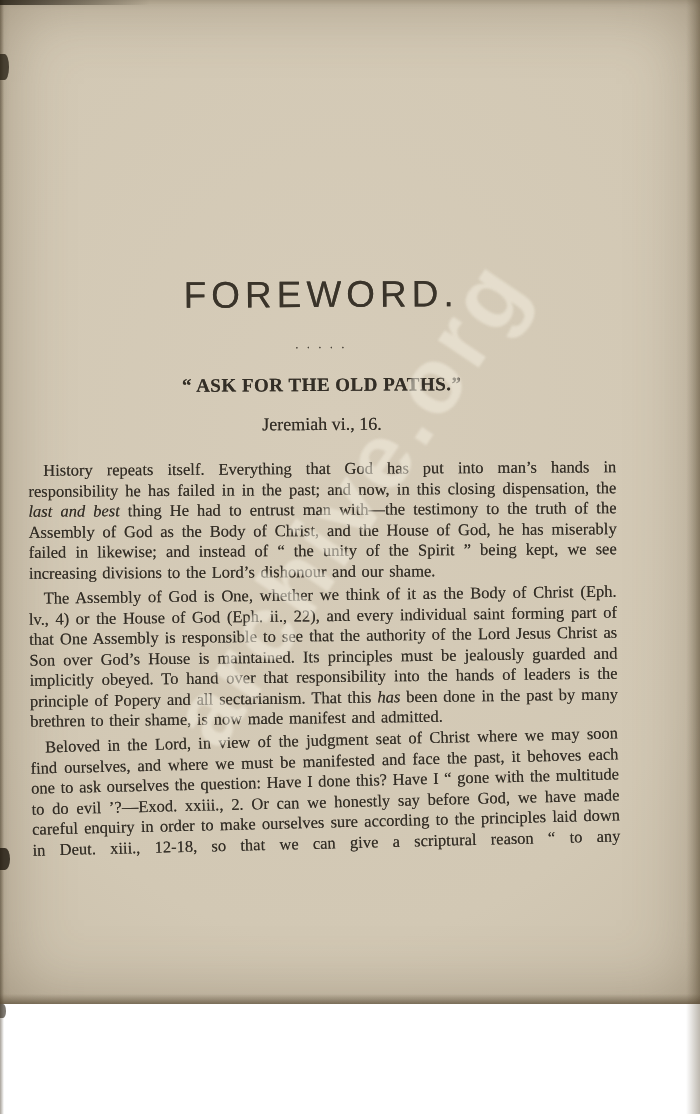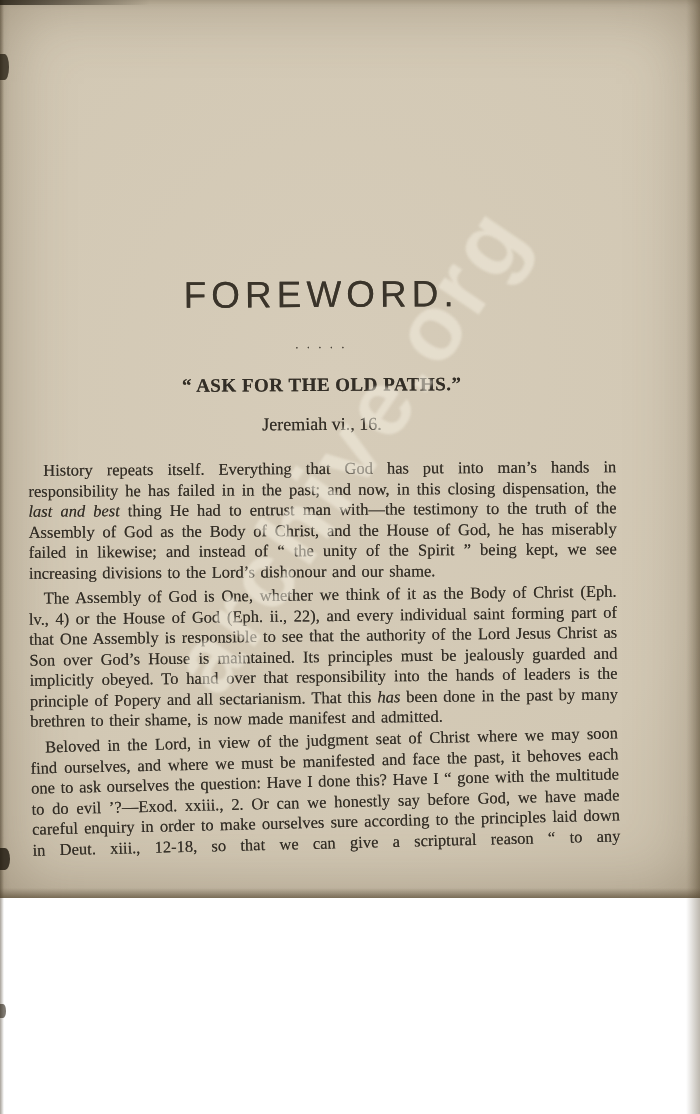--- a/index.html
+++ b/index.html
@@ -6,21 +6,21 @@
     margin: 0;
     padding: 0;
     width: 700px;
     height: 1114px;
     overflow: hidden;
     font-family: "Liberation Serif", "DejaVu Serif", serif;
   }
   .scan-page {
     position: relative;
     width: 700px;
-    height: 898px;
+    height: 1004px;
     background:
       radial-gradient(ellipse 130% 115% at 48% 42%,
         #d6ccb9 0%, #d2c8b4 45%, #c6bba6 72%, #b3a78f 92%, #a2957c 100%);
     box-shadow: inset 0 0 70px rgba(92, 76, 52, 0.40), inset 0 0 10px rgba(70, 56, 36, 0.35);
   }
   
   .edge { position: absolute; pointer-events: none; }
   .edge-left-line { left: 0; top: 0; width: 4px; height: 1114px;
     background: linear-gradient(to right, rgba(60,48,30,0.45), rgba(60,48,30,0)); }
   .edge-right-shade { right: 0; top: 0; width: 14px; height: 1114px;

